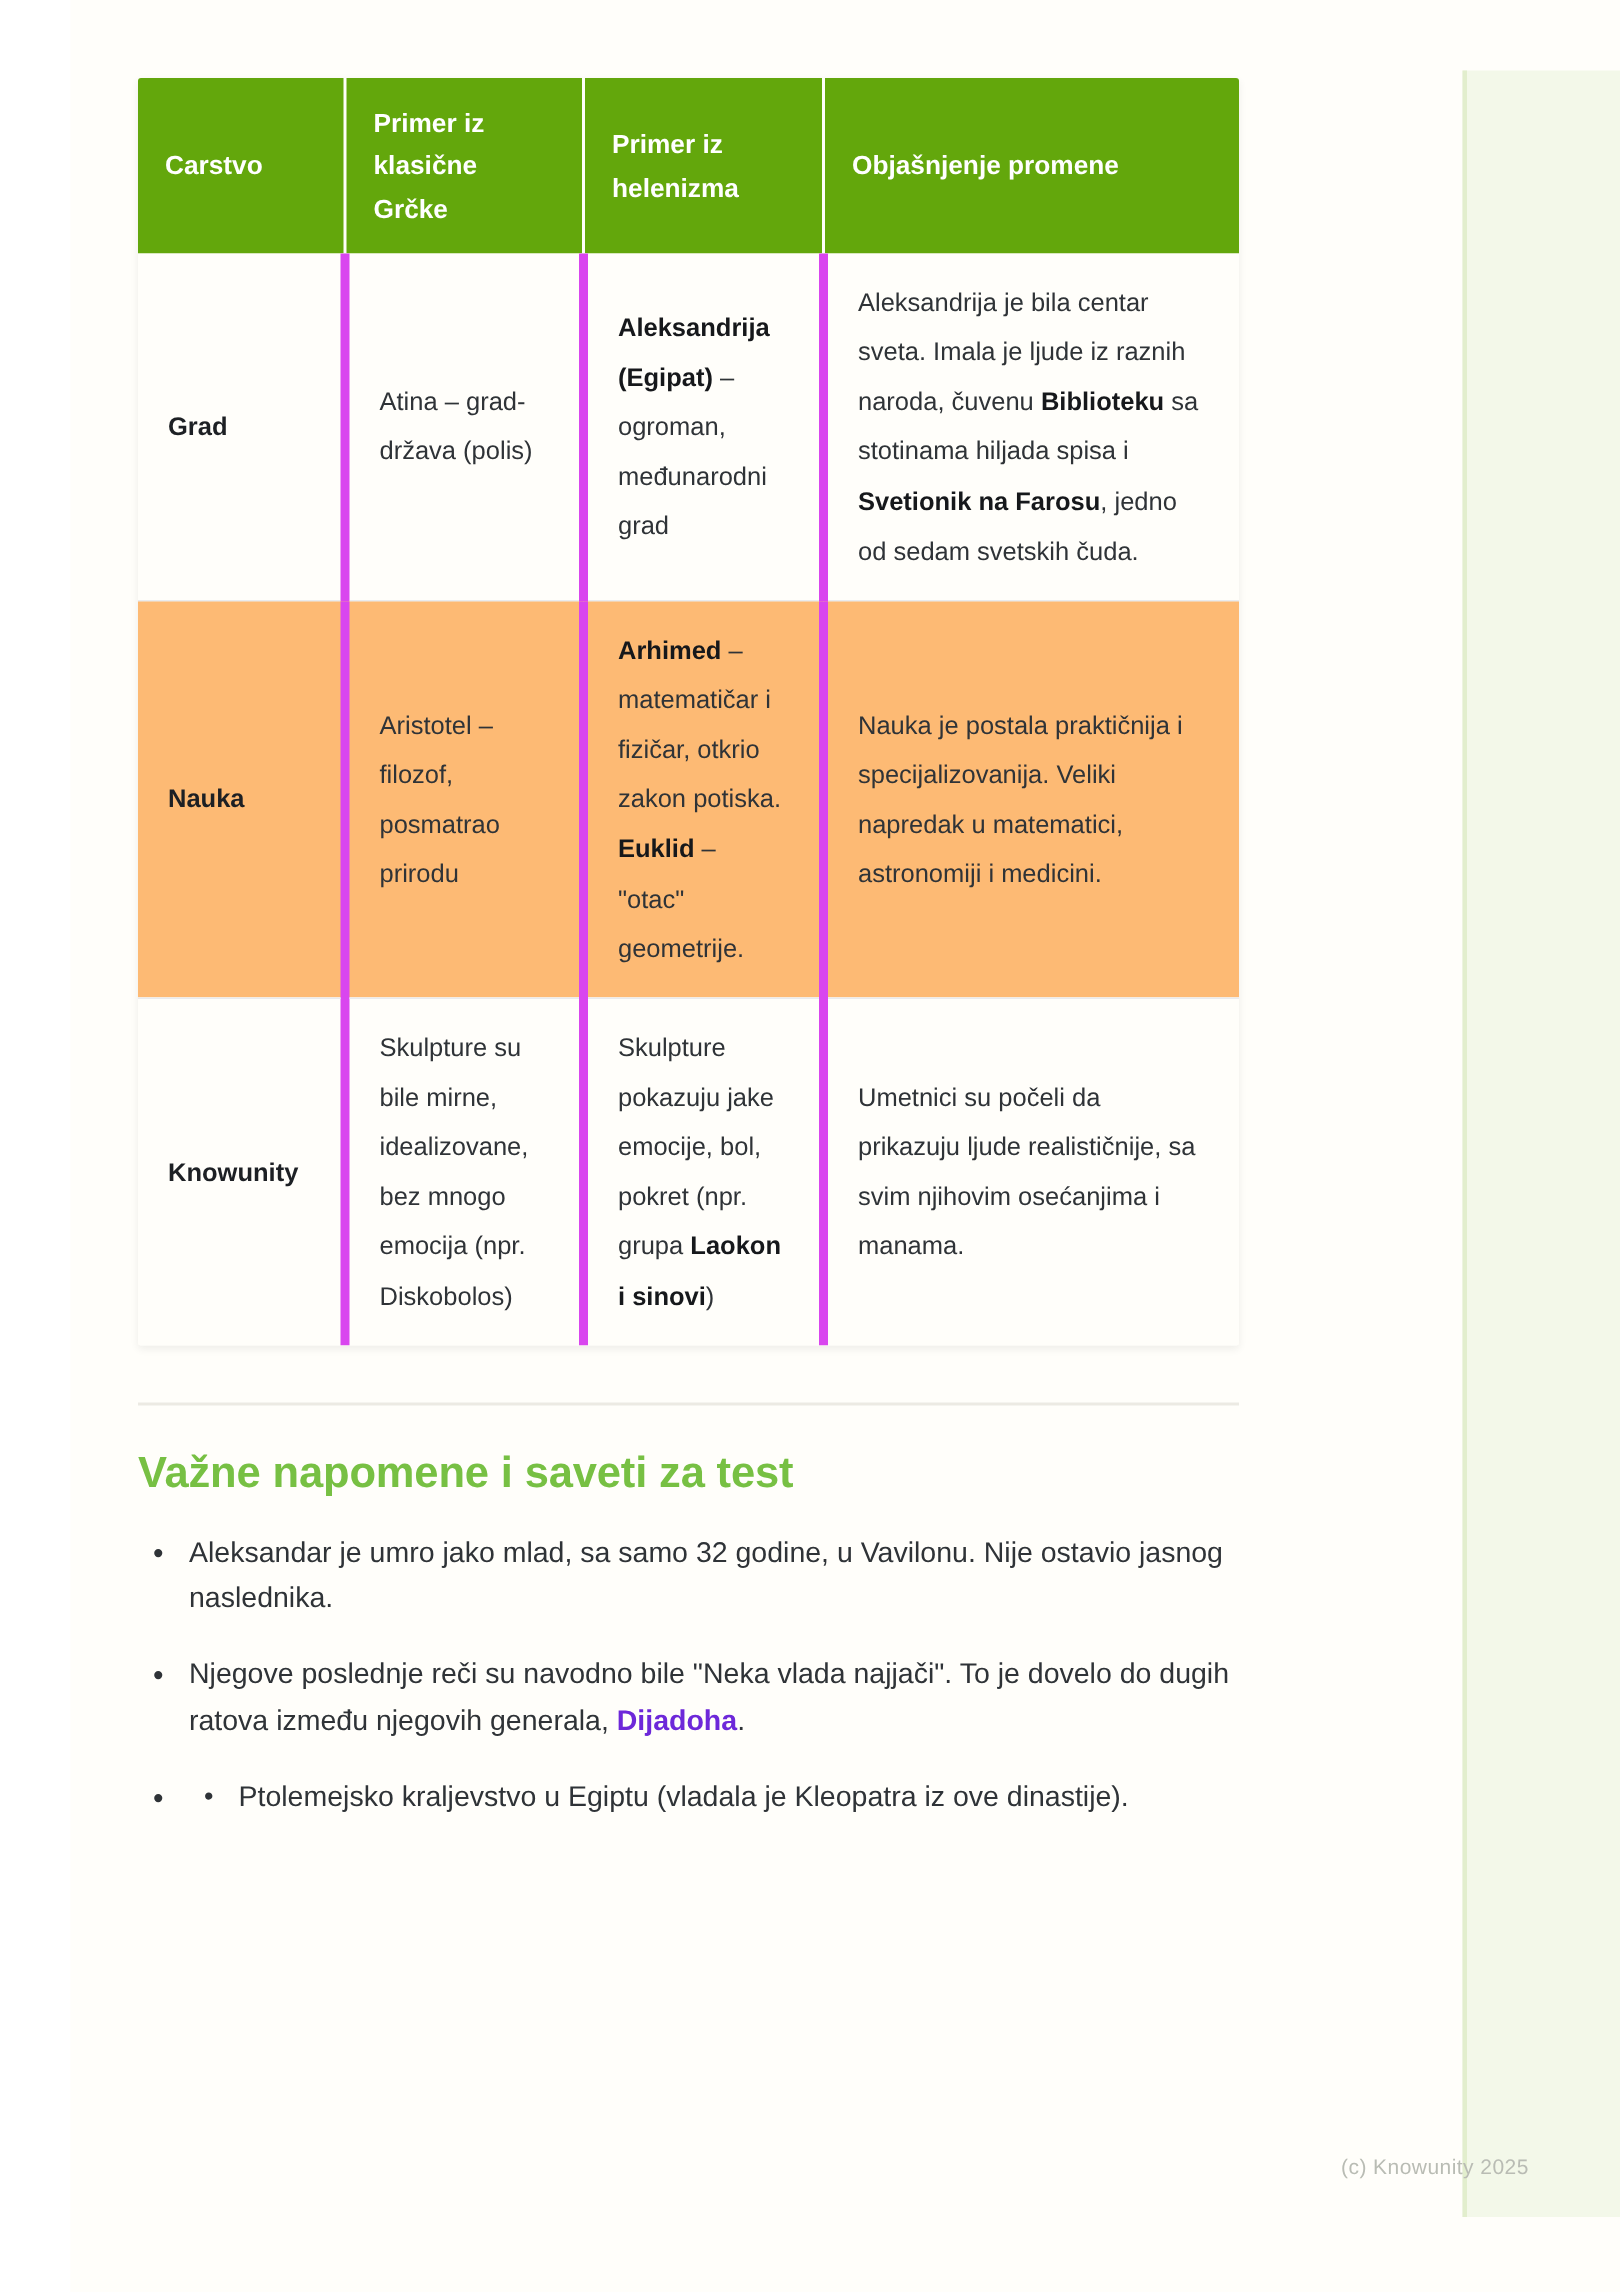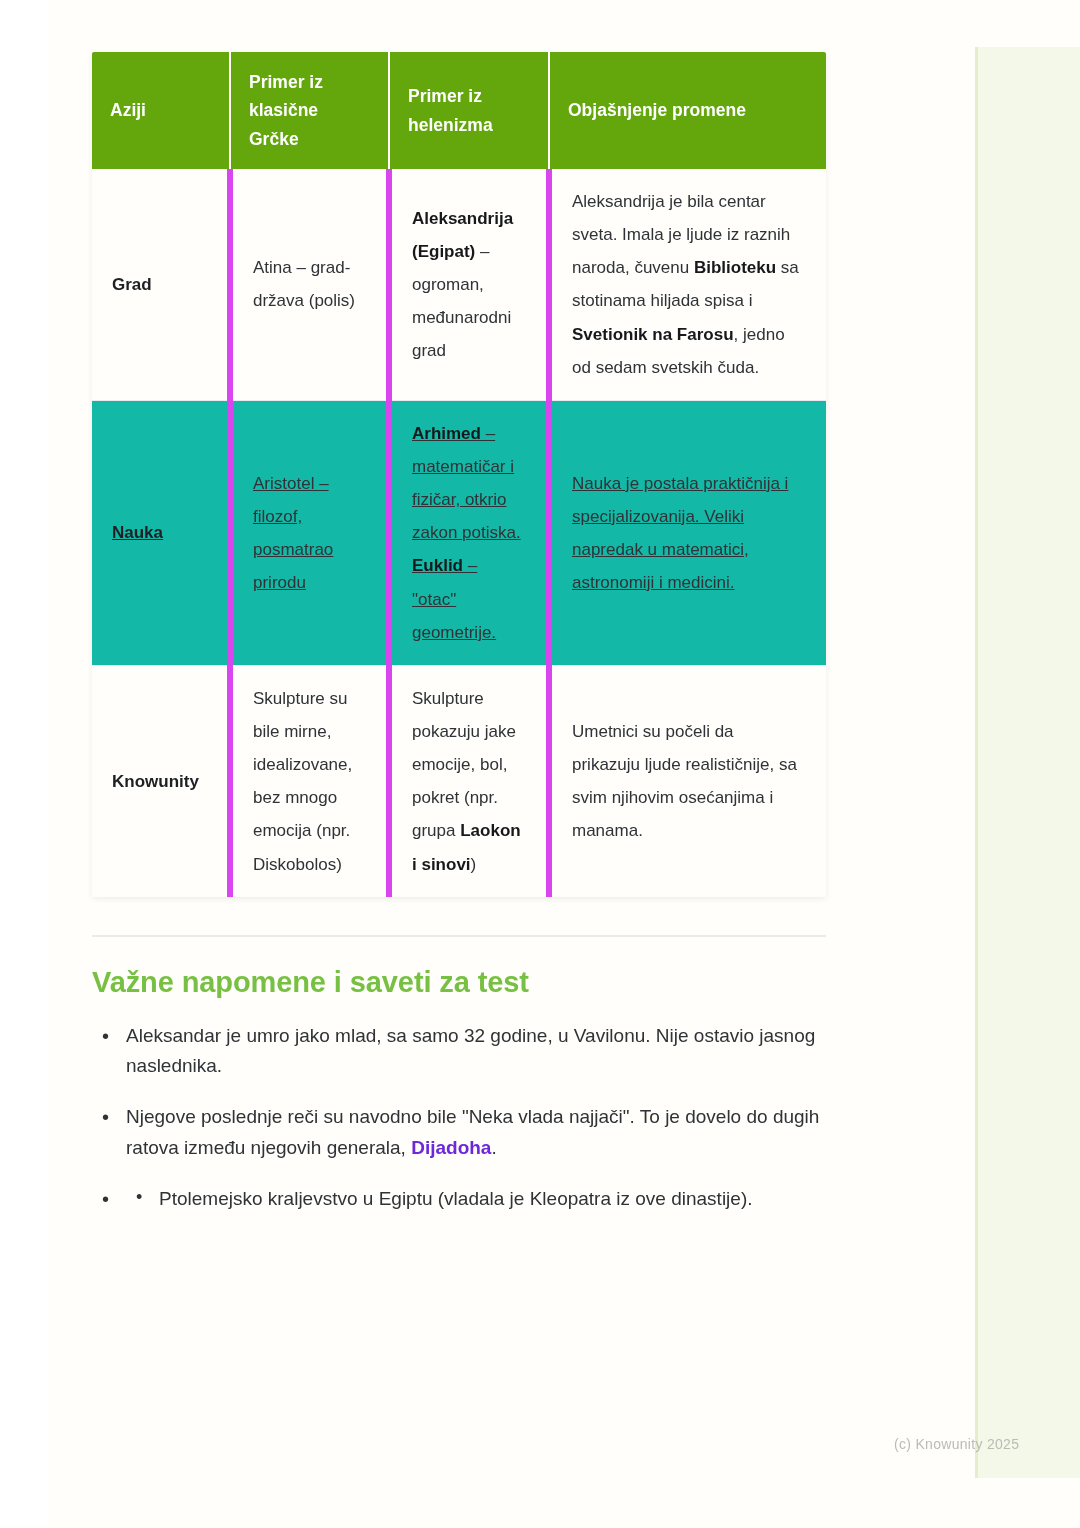--- a/index.html
+++ b/index.html
@@ -88,21 +88,21 @@
     border-right: 6px solid #d946ef;
     border-bottom: 1px solid #e9ebee;
     box-sizing: border-box;
   }
   table.cmp tbody td:last-child { border-right: none; }
   table.cmp tbody tr:last-child td { border-bottom: none; }
   table.cmp tbody td.area {
     font-weight: bold;
     color: #1d2024;
   }
-  table.cmp tbody tr.row-alt td { background: #14b8a6; text-decoration: underline; }
+  table.cmp tbody tr.row-alt td { background: #fdba74; }
   table.cmp tbody tr.row-plain td { background: #fffefa; }
 
   td b, td strong { font-weight: bold; color: #16181b; }
 
   
   hr.sep {
     border: none;
     border-top: 2px solid #eceae3;
     margin: 38px 0 0 0;
     width: 734px;
@@ -185,21 +185,21 @@
   <div class="tbl-wrap">
     <table class="cmp">
       <colgroup>
           <col class="c1">
           <col class="c2">
           <col class="c3">
           <col class="c4">
         </colgroup>
       <thead>
         <tr>
-          <th>Aziji</th>
+          <th>Carstvo</th>
           <th>Primer iz klasične Grčke</th>
           <th>Primer iz helenizma</th>
           <th>Objašnjenje promene</th>
         </tr>
       </thead>
       <tbody>
 
         <tr class="row-plain">
           <td class="area">Grad</td>
           <td>Atina – grad-država (polis)</td>

